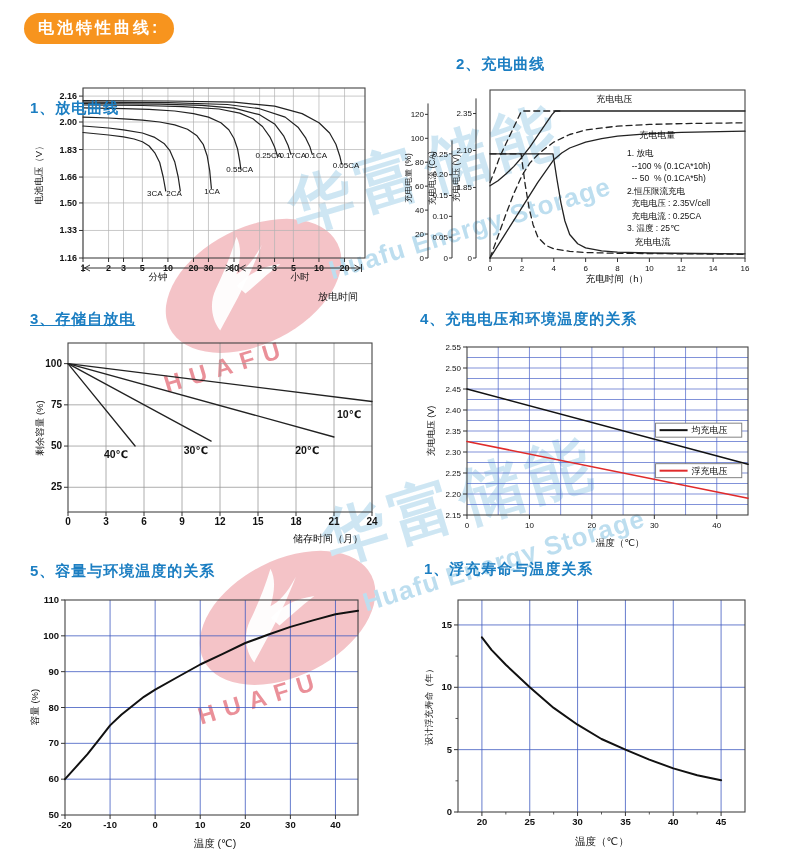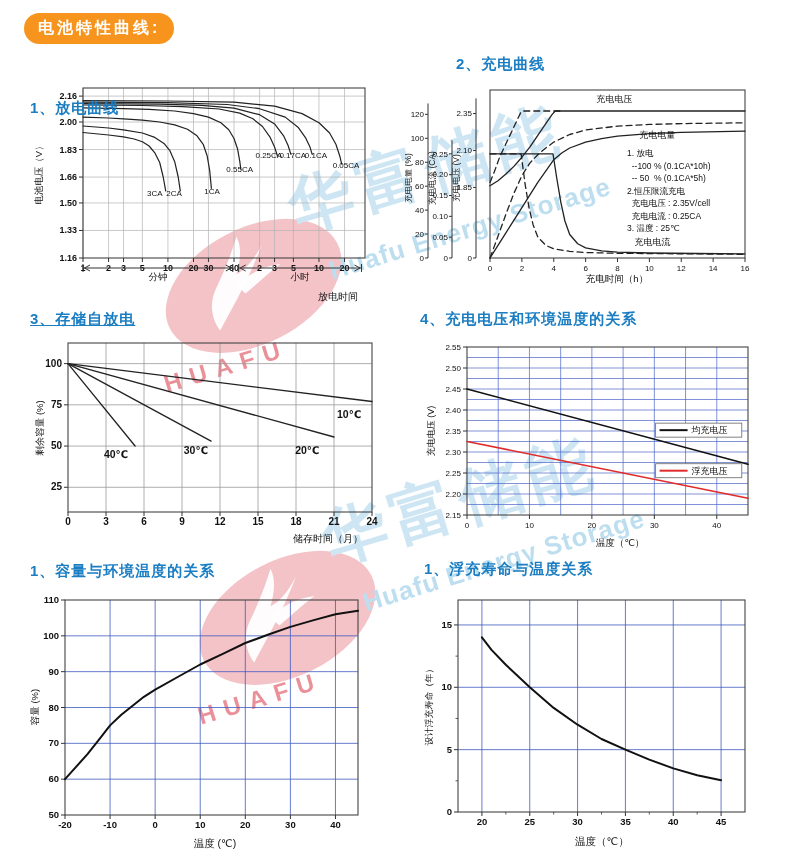--- a/index.html
+++ b/index.html
@@ -47,21 +47,21 @@
   <span class="cn">华富储能</span>
   <span class="en">Huafu Energy Storage</span>
 </div>
 
 <div class="badge">电池特性曲线:</div>
 
 <h2 class="ct" style="left: 30px; top: 55px; margin-top: 44px;">1、放电曲线</h2>
 <h2 class="ct" style="left: 420px; top: 55px; margin-left: 36px;">2、充电曲线</h2>
 <h2 class="ct" style="left: 30px; top: 310px; text-decoration: underline;">3、存储自放电</h2>
 <h2 class="ct" style="left: 420px; top: 310px;">4、充电电压和环境温度的关系</h2>
-<h2 class="ct" style="left: 30px; top: 562px;">1、容量与环境温度的关系</h2>
+<h2 class="ct" style="left: 30px; top: 562px;">5、容量与环境温度的关系</h2>
 <h2 class="ct" style="left: 424px; top: 560px;">1、浮充寿命与温度关系</h2>
 
 <figure class="chart" style="left: 30px; top: 78px;">
   <svg width="375" height="235" viewBox="0 0 375 235">
       <line x1="53" y1="10" x2="53" y2="180" stroke="#b3b3b3" stroke-width="0.7"></line>
       <line x1="78.56828870232594" y1="10" x2="78.56828870232594" y2="180" stroke="#b3b3b3" stroke-width="0.7"></line>
       <line x1="93.524778800799" y1="10" x2="93.524778800799" y2="180" stroke="#b3b3b3" stroke-width="0.7"></line>
       <line x1="112.36772787612175" y1="10" x2="112.36772787612175" y2="180" stroke="#b3b3b3" stroke-width="0.7"></line>
       <line x1="137.93601657844766" y1="10" x2="137.93601657844766" y2="180" stroke="#b3b3b3" stroke-width="0.7"></line>
       <line x1="163.50430528077362" y1="10" x2="163.50430528077362" y2="180" stroke="#b3b3b3" stroke-width="0.7"></line>

